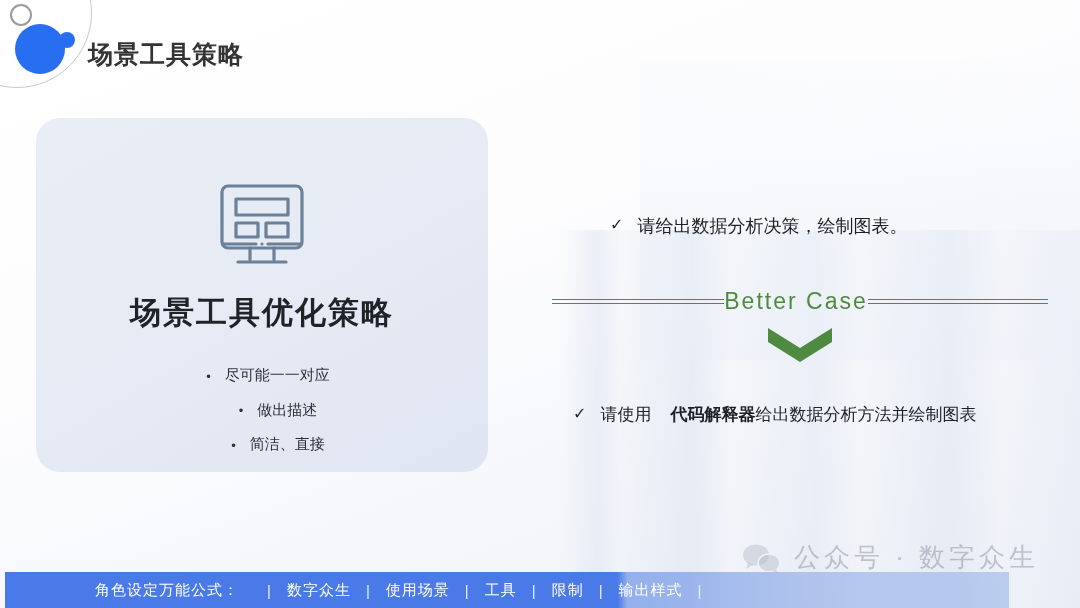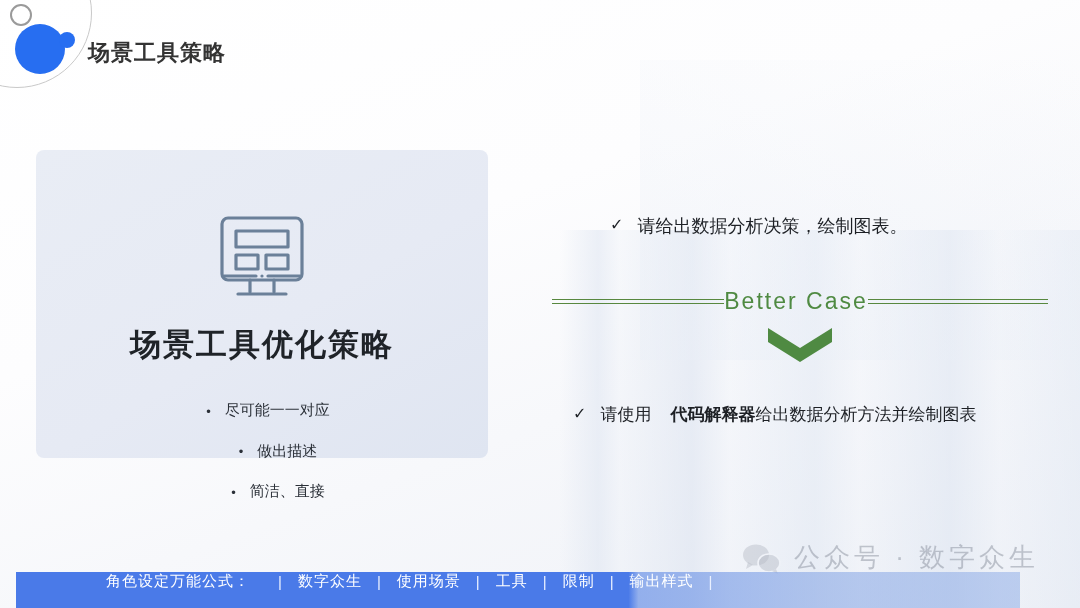--- a/index.html
+++ b/index.html
@@ -51,40 +51,39 @@
     position:absolute; left:10px; top:4px; width:22px; height:22px;
     border-radius:50%; border:2px solid #9a9a9a; background:transparent;
   }
   .deco .arc {
     position:absolute; left:-58px; top:-62px; width:150px; height:150px;
     border-radius:50%; border:1px solid #c9c9c9; background:transparent;
   }
 
   .page-title {
     position:absolute; left:88px; top:38px;
-    font-size:22px; font-weight:bold; color:#333333;
+    font-size:25px; font-weight:bold; color:#333333;
     letter-spacing:1px;
   }
 
   
   .card {
-    position:absolute; left:36px; top:118px; width:452px; height:308px;
-    border-radius:8px;
+    position:absolute; left:36px; top:118px; width:452px; height:354px;
+    border-radius:24px;
     background:linear-gradient(150deg,#e9edf5 0%,#e6eaf4 55%,#dfe5f1 100%);
-    margin-top:32px;
   }
   .card-icon { position:absolute; left:0; right:0; top:62px; display:flex; justify-content:center; }
   .card-title {
     position:absolute; left:0; right:0; top:174px;
     text-align:center; font-size:31px; font-weight:bold;
     color:#1f2328; letter-spacing:2px;
   }
   .card-bullets {
     position:absolute; left:12px; right:0; top:240px;
-    text-align:center; color:#2b3038; font-size:15px; line-height:39px;
+    text-align:center; color:#2b3038; font-size:15px; line-height:33px;
   }
   .card-bullets .b { display:block; white-space:nowrap; }
   .card-bullets .dot { display:inline-block; margin-right:14px; font-size:13px; vertical-align:middle; }
   .card-bullets .b2 { padding-left:20px; }
   .card-bullets .b3 { padding-left:20px; }
 
   
   .rcol { position:absolute; left:520px; top:150px; width:560px; }
 
   .bullet-line {
@@ -106,25 +105,25 @@
   .rule.left { max-width:172px; }
   .rule.right { max-width:180px; }
   .better-case {
     font-size:23px; color:#4f8a42; letter-spacing:2px; white-space:nowrap;
     font-family:"Liberation Sans","DejaVu Sans",sans-serif;
   }
   .chevron { position:absolute; left:0; width:560px; top:178px; display:flex; justify-content:center; }
 
   
   .bottombar {
-    position:absolute; left:16px; top:572px; width:1004px; height:36px;
+    position:absolute; left:5px; top:572px; width:1004px; height:36px;
     background:linear-gradient(90deg,
       #4a7ae8 0%, #4a7ae8 58%, #4a7ae8 61%,
       rgba(112,150,232,.72) 62%, rgba(140,170,230,.62) 80%, rgba(150,178,232,.58) 100%);
-    display:flex; align-items:flex-start;
+    display:flex; align-items:center;
   }
   .bottombar .inner {
     display:flex; align-items:center; gap:0;
     color:#ffffff; font-size:15px; letter-spacing:1px;
     margin-left:90px; white-space:nowrap;
   }
   .bb-item { padding:0 9px; }
   .bb-sep { padding:0 6px; color:#eaf0ff; }
   .bb-lead { padding-right:22px; }
 

